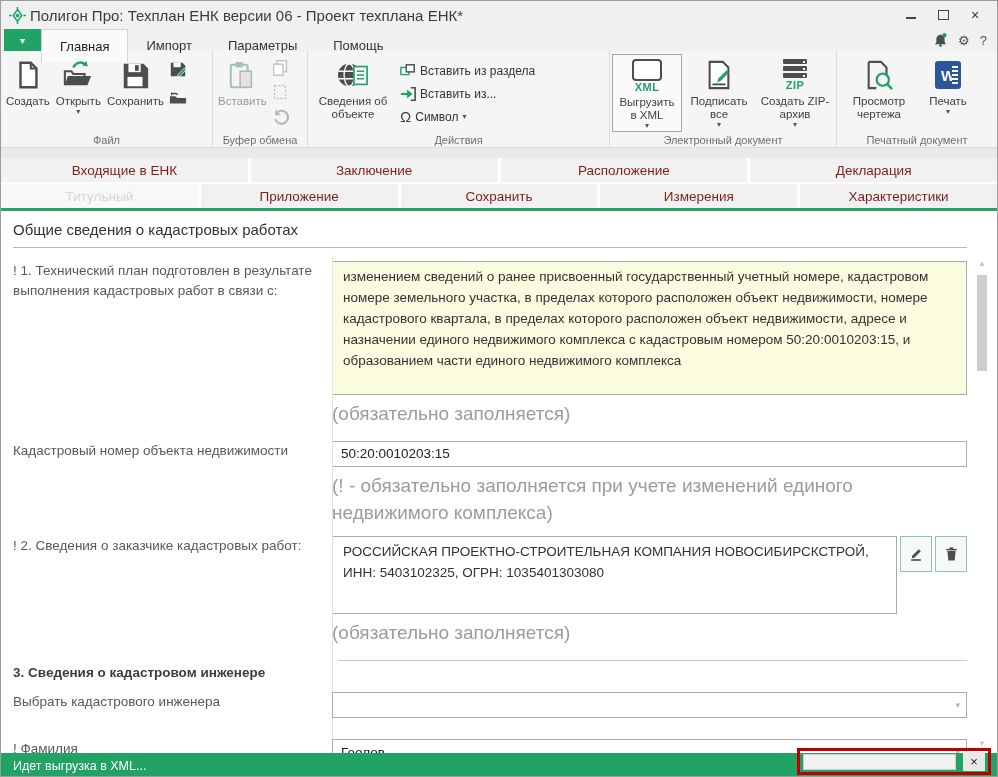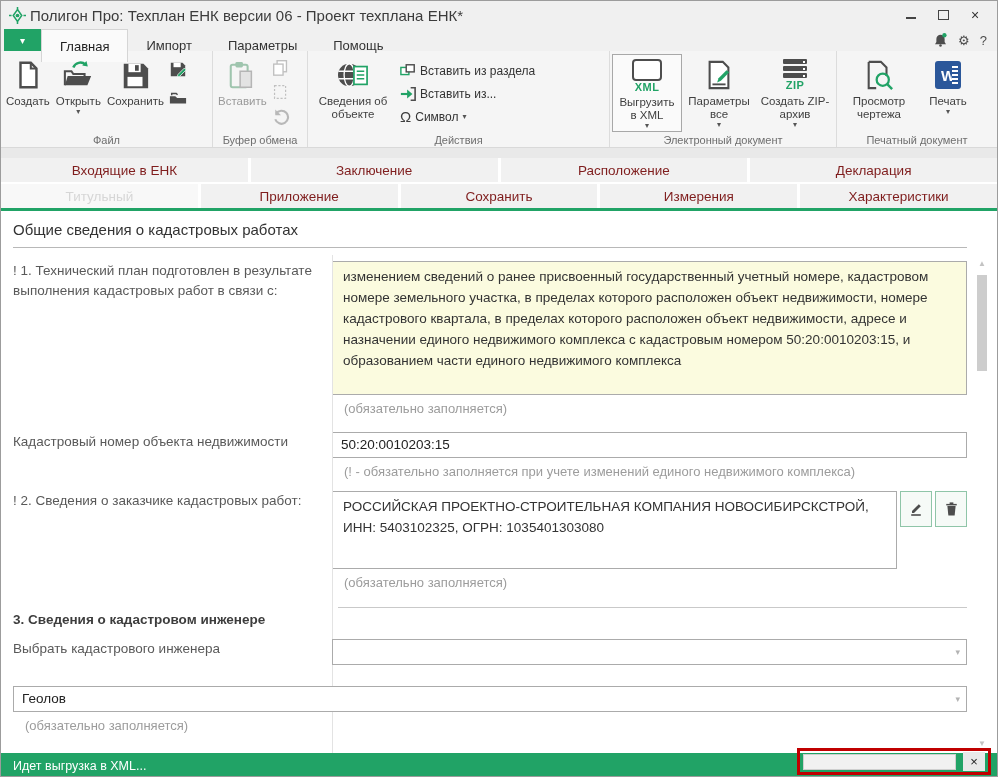--- a/index.html
+++ b/index.html
@@ -61,21 +61,21 @@
   .content { position:relative; height:542px; background:#fff; padding:10px 30px 0 12px; overflow:hidden; }
   .section-title { font-size:15px; color:#333; }
   .section-hr { border:none; border-top:1px solid #b8b8b8; margin:9px 0 0 0; }
   .col-divider { position:absolute; left:331px; top:44px; bottom:0; width:1px; background:#e3e3e3; }
   .frow { display:flex; align-items:flex-start; }
   .flabel { width:319px; flex:0 0 319px; padding-right:14px; font-size:13.5px; color:#595959; line-height:1.5; }
   .flabel.bold { font-weight:bold; color:#3d3d3d; }
   .ffield { flex:1; min-width:0; }
   .ta { border:1px solid #ababab; font-size:13.5px; color:#333; line-height:1.55; padding:5px 10px; background:#fff; overflow:hidden; }
   .ta.yellow { background:#fbfbdf; height:134px; }
-  .hint { font-size:13px; color:#9c9c9c; line-height:1.45; margin-top:5px;padding-left:12px; }
+  .hint { font-size:19px; color:#9c9c9c; line-height:1.45; margin-top:5px; }
   .tinput { width:100%; height:26px; border:1px solid #ababab; font-family:"Liberation Sans",sans-serif; font-size:13.5px; color:#222; padding:0 8px; background:#fff; }
   .customer-wrap { display:flex; align-items:flex-start; gap:3px; }
   .customer-ta { flex:1; height:78px; }
   .fbtn { width:32px; height:36px; border:1px solid #8fc5a8; background:#f6faf7; display:flex; align-items:center; justify-content:center; }
   .field-divider { border:none; border-top:1px solid #c9c9c9; margin:14px 0 0 325px; }
   .combo { position:relative; height:26px; border:1px solid #ababab; background:#fff; display:flex; align-items:center; padding:0 20px 0 8px; font-size:13.5px; color:#222; }
   .combo .chev { position:absolute; right:6px; top:50%; transform:translateY(-50%); font-size:9px; color:#b3b3b3; }
 
   
   .vscroll { position:absolute; right:7px; top:46px; bottom:2px; width:16px; }
@@ -277,21 +277,21 @@
           <span class="drop-arrow">▾</span>
         </div>
         <div class="rbtn" style="width:74px">
           <span class="ric">
             <svg viewBox="0 0 32 32" width="30" height="30">
                 <path d="M6 2h14l6 6v22H6z" fill="#fff" stroke="#4d4d4d" stroke-width="2.2"></path>
                 <path d="M27 13l-9 9-4 2 1.5-4.5L24 11z" fill="#21a366"></path>
                 <path d="M9 26h14" stroke="#4d4d4d" stroke-width="2"></path>
               </svg>
           </span>
-          <span class="rlabel">Параметры все</span>
+          <span class="rlabel">Подписать все</span>
           <span class="drop-arrow">▾</span>
         </div>
         <div class="rbtn" style="width:78px">
           <span class="ric" style="flex-direction:column">
             <span class="icon-zip-stack">
                 <i></i>
                 <i></i>
                 <i></i>
               </span>
             <span class="icon-zip-text">ZIP</span>
@@ -404,20 +404,21 @@
       <div class="flabel">Выбрать кадастрового инженера</div>
       <div class="ffield">
         <div class="combo">
           <span></span>
           <span class="chev">▾</span>
         </div>
       </div>
     </div>
 
     <div class="frow" style="margin-top:21px">
+      <div class="flabel">! Фамилия</div>
       <div class="ffield">
         <div class="combo">
           <span>Геолов</span>
           <span class="chev">▾</span>
         </div>
         <div class="hint">(обязательно заполняется)</div>
       </div>
     </div>
 
     <div class="vscroll">

